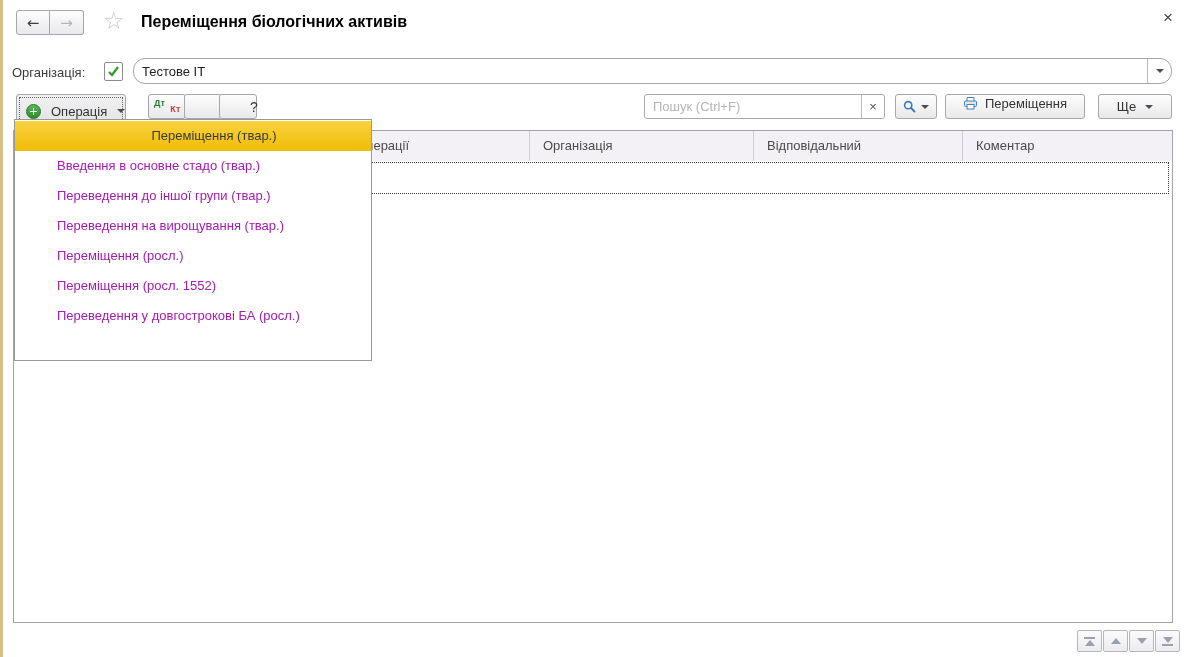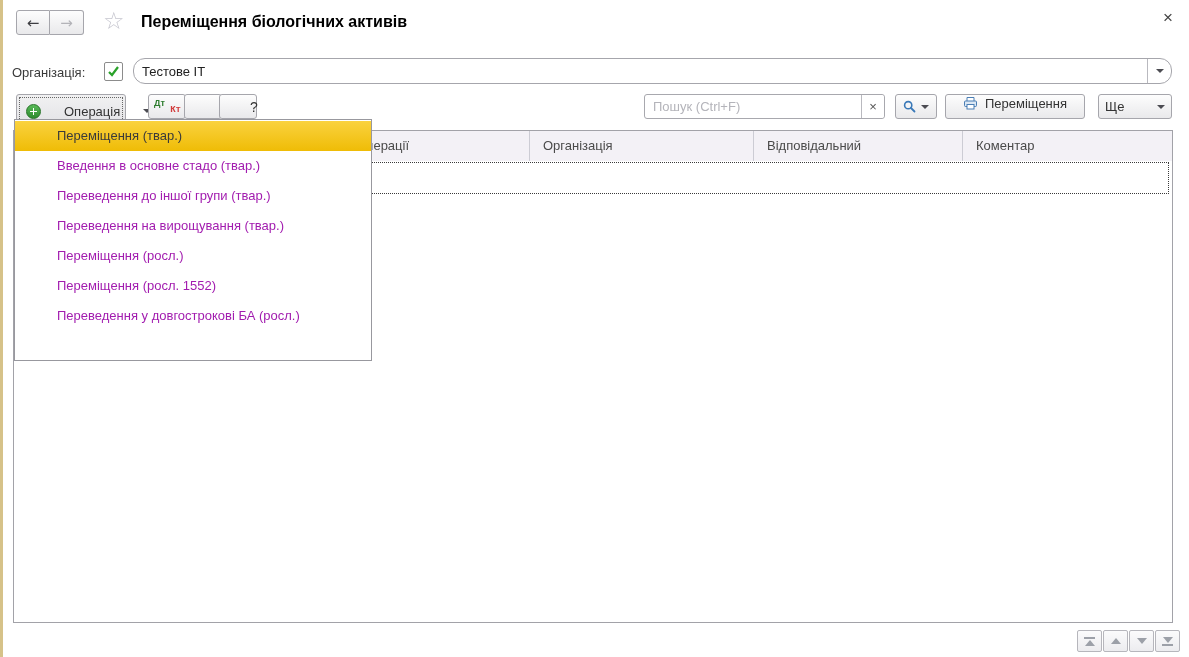--- a/index.html
+++ b/index.html
@@ -27,21 +27,21 @@
          border-radius:12px;background:#fff;display:flex;box-sizing:border-box;}
   .combo-input{flex:1;border:none;outline:none;padding:0 8px;font:inherit;color:#222;background:transparent;}
   .combo-btn{width:23px;border-left:1px solid #b9b9bf;display:flex;align-items:center;justify-content:center;cursor:pointer;}
   .caret{width:0;height:0;border-left:4px solid transparent;border-right:4px solid transparent;
          border-top:4px solid #4c4c52;}
 
   
   .btn{border:1px solid #a6a6ac;border-radius:3px;background:linear-gradient(#fdfdfd,#e9e9eb);
        font:inherit;color:#333;cursor:pointer;box-sizing:border-box;}
   .op-btn{position:absolute;left:16px;top:94px;width:110px;height:25px;display:flex;align-items:center;
-          gap:23px;padding:16px 9px;background:linear-gradient(#f1f1f2,#e2e2e5);
+          gap:10px;padding:16px 9px;background:linear-gradient(#f1f1f2,#e2e2e5);
           outline:1px dotted #666;outline-offset:-4px;}
   .op-btn .caret{margin-left:auto;}
   .plus-circle{width:15px;height:15px;border-radius:50%;border:1px solid #277427;box-sizing:border-box;
                background:linear-gradient(#58ba58,#2f8b2f);position:relative;flex:0 0 auto;}
   .plus-circle::before{content:"";position:absolute;left:3px;top:6px;width:7px;height:1.6px;background:#fff;}
   .plus-circle::after{content:"";position:absolute;left:5.7px;top:3.3px;width:1.6px;height:7px;background:#fff;}
   .tb-btn{position:absolute;top:94px;height:25px;padding-left:30px;}
   .dtkt{left:148px;width:31px;position:absolute;}
   .dtkt .dt{position:absolute;left:5px;top:3px;font-size:9px;font-weight:bold;color:#2e7d2e;}
   .dtkt .kt{position:absolute;right:4px;bottom:3px;font-size:9px;font-weight:bold;color:#d23b3b;font-family:Liberation Mono, monospace;}
@@ -52,21 +52,21 @@
           border-radius:3px;background:#fff;display:flex;box-sizing:border-box;}
   .search input{flex:1;border:none;outline:none;padding:0 8px;font:inherit;color:#333;background:transparent;}
   .search input::placeholder{color:#b4b4ba;opacity:1;}
   .search .clear{width:23px;border:none;border-left:1px solid #b9b9bf;background:#fff;color:#555;
                  font-size:13px;cursor:pointer;border-radius:0 3px 3px 0;padding:0;}
   .magbtn{position:absolute;left:895px;top:94px;width:42px;height:25px;display:flex;align-items:center;
           justify-content:center;gap:5px;}
   .print-btn{position:absolute;left:945px;top:94px;width:140px;height:25px;display:flex;align-items:flex-start;
              justify-content:center;gap:7px;}
   .more-btn{position:absolute;left:1098px;top:94px;width:74px;height:25px;display:flex;align-items:center;
-            justify-content:space-between;gap:9px;}
+            justify-content:center;gap:9px;}
 
   
   .table{position:absolute;left:13px;top:130px;width:1160px;height:493px;border:1px solid #a2a2a8;
          box-sizing:border-box;background:#fff;}
   .thead{position:absolute;left:0;top:0;right:0;height:30px;background:#f3f1f6;display:flex;color:#4a4a4a;}
   .th{box-sizing:border-box;padding:7px 0 0 13px;border-right:1px solid #ccccd4;overflow:hidden;
       white-space:nowrap;cursor:pointer;}
   .th.c1{width:516px;padding-left:318px;}
   .th.c2{width:224px;}
   .th.c3{width:209px;}
@@ -81,21 +81,21 @@
   .tri-up{width:0;height:0;border-left:5px solid transparent;border-right:5px solid transparent;
           border-bottom:6px solid #9ca0a8;}
   .tri-down{width:0;height:0;border-left:5px solid transparent;border-right:5px solid transparent;
             border-top:6px solid #9ca0a8;}
   .pbar{width:11px;height:2px;background:#9ca0a8;}
 
   
   .menu{position:absolute;left:14px;top:119px;width:358px;height:242px;background:#fff;
         border:1px solid #98989e;box-sizing:border-box;z-index:10;padding-top:1px;}
   .menu-item{height:30px;line-height:30px;padding-left:42px;color:#a21caf;cursor:pointer;white-space:nowrap;}
-  .menu-item.selected{background:linear-gradient(#fad23f,#efbc06);color:#3a3a3a;}
+  .menu-item.selected{background:linear-gradient(#fad23f,#efbc06);color:#3a3a3a;text-align:center;}
 </style>
 </head>
 <body>
 
 <div class="window">
   <div class="left-strip"></div>
 
   <div class="nav-group">
     <button class="nav-btn back icon-font">
       <span>←</span>

